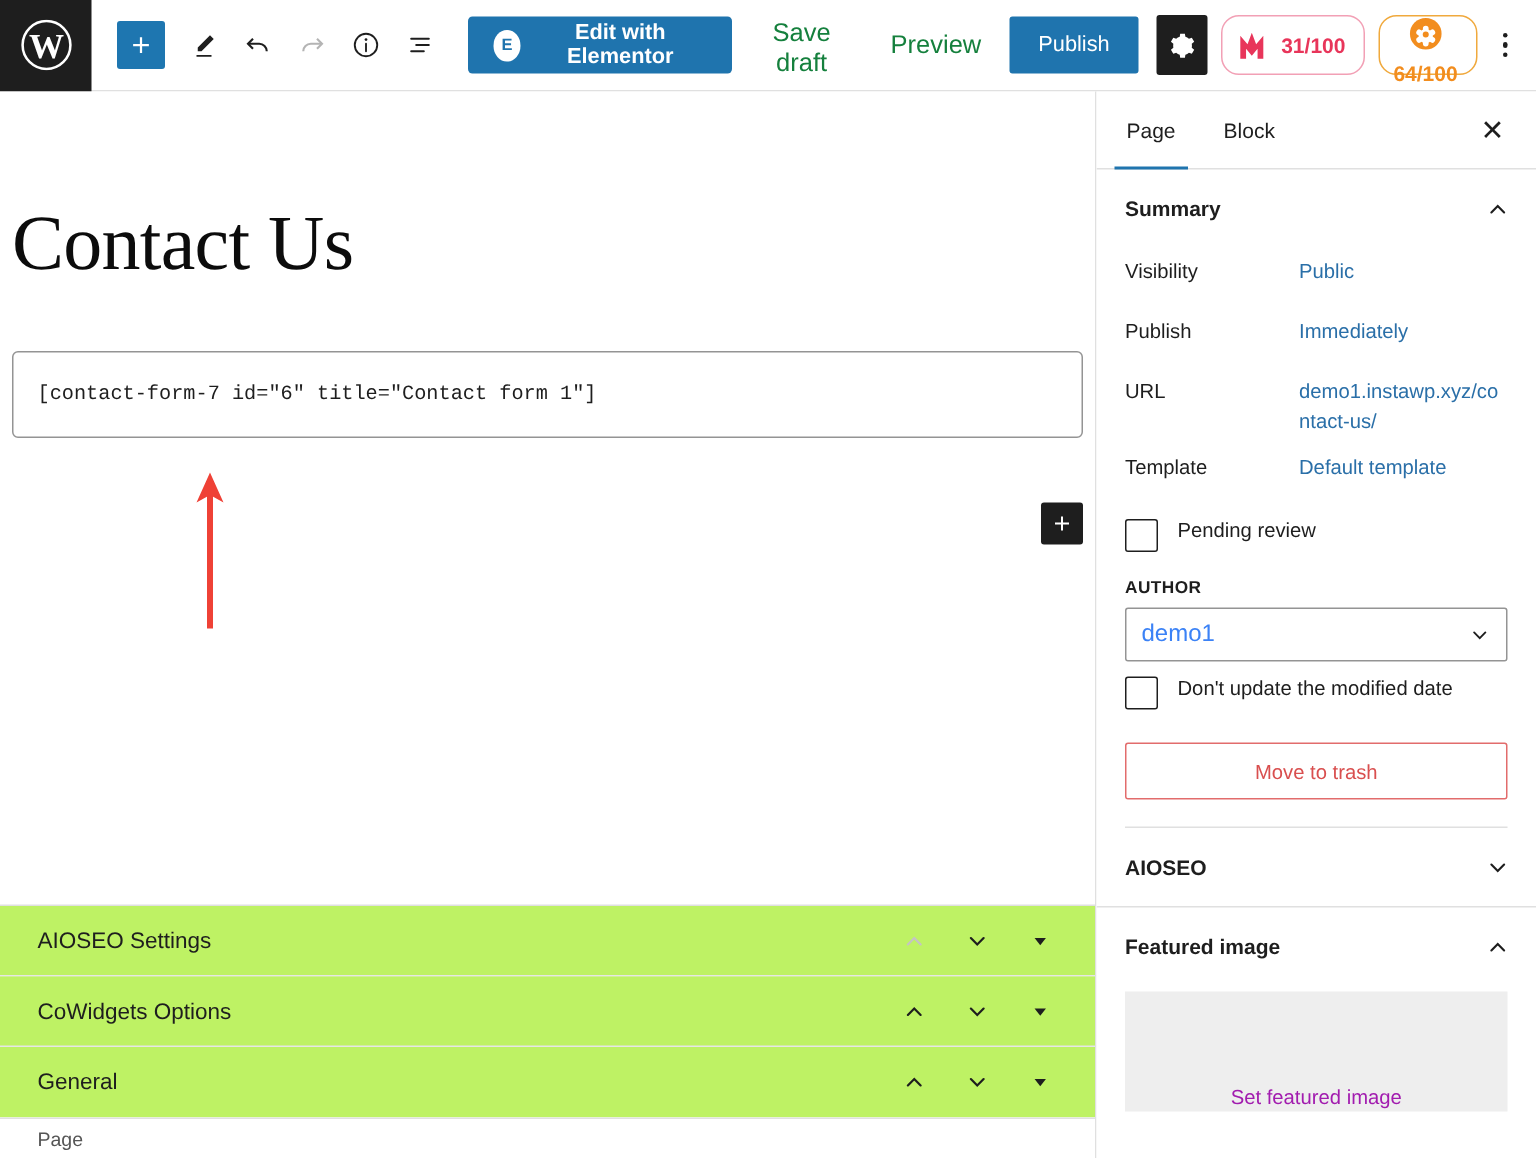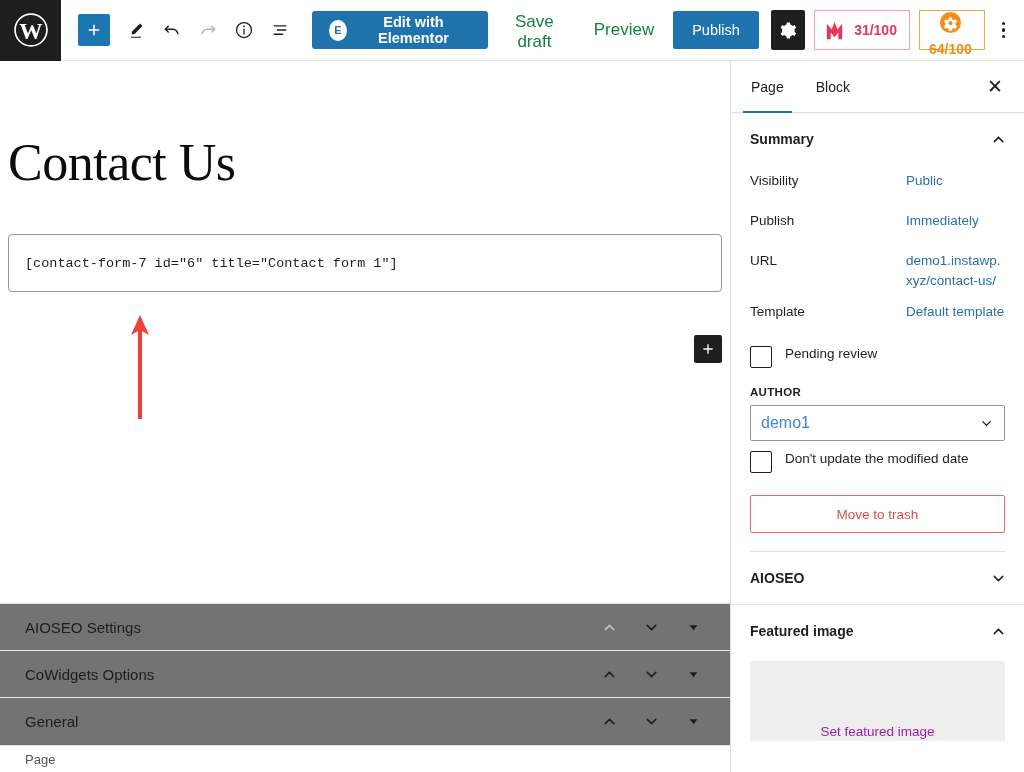--- a/index.html
+++ b/index.html
@@ -76,21 +76,21 @@
     width: 40px; height: 40px; margin-left: 12px;
     background: #1e1e1e; border: none; border-radius: 2px;
     display: flex; align-items: center; justify-content: center;
     cursor: pointer;
   }
   .gear-btn svg { fill: #fff; }
 
   .score-badge {
     display: flex; align-items: center; gap: 7px;
     height: 40px; padding: 0 12px 0 9px;
-    border-radius: 0; background: #fff;
+    border-radius: 12px; background: #fff;
     margin-left: 9px; cursor: pointer;
     font-size: 14px; font-weight: bold;
   }
   .score-badge.seo { border: 1.6px solid #f2a0b5; color: #e8355a; }
   .score-badge.perf { border: 1.6px solid #f0a93d; color: #f28d1e; flex-direction: column; }
   .badge-icon { width: 23px; height: 23px; flex: none; }
 
   .kebab-btn {
     width: 34px; height: 40px; margin-left: 4px; margin-right: 6px;
     background: none; border: none; cursor: pointer;
@@ -140,21 +140,21 @@
   
   .meta-panels {
     position: absolute; left: 0; bottom: 27px;
     width: 730px;
     border-top: 1px solid #e0e0e0;
   }
   .meta-row {
     height: 47px; display: flex; align-items: center;
     border-bottom: 1px solid #e6e6e6;
     padding-left: 25px; padding-right: 16px;
-    background: #737373;
+    background: #bef264;
   }
   .meta-row:last-child { border-bottom: none; align-items: center; }
   .meta-title { font-size: 15px; color: #1e1e1e; flex: 1; }
   .meta-ctrl {
     width: 42px; height: 40px;
     display: flex; align-items: center; justify-content: center;
     background: none; border: none; cursor: pointer; color: #1e1e1e;
   }
   .meta-ctrl.dim { color: #c4c4c4; }
 
@@ -209,21 +209,20 @@
   .kv-row {
     display: flex; align-items: flex-start;
     padding: 6px 0; min-height: 40px;
   }
   .kv-key { width: 116px; font-size: 13.5px; color: #1e1e1e; padding-top: 2px; flex: none; }
   .kv-val {
     font-size: 13.5px; color: #2a6fa8; cursor: pointer;
     background: none; border: none; text-align: left;
     padding: 0; line-height: 1.45; word-break: break-all;
     font-family: "Liberation Sans", sans-serif;
-    margin-left: 40px;
   }
 
   .cb-row { display: flex; align-items: flex-start; gap: 13px; padding: 10px 0 6px 0; }
   .cb-box {
     width: 22px; height: 22px; border: 1.6px solid #1e1e1e;
     border-radius: 2px; background: #fff; cursor: pointer; flex: none;
   }
   .cb-label { font-size: 13.5px; color: #1e1e1e; }
 
   .field-label {

